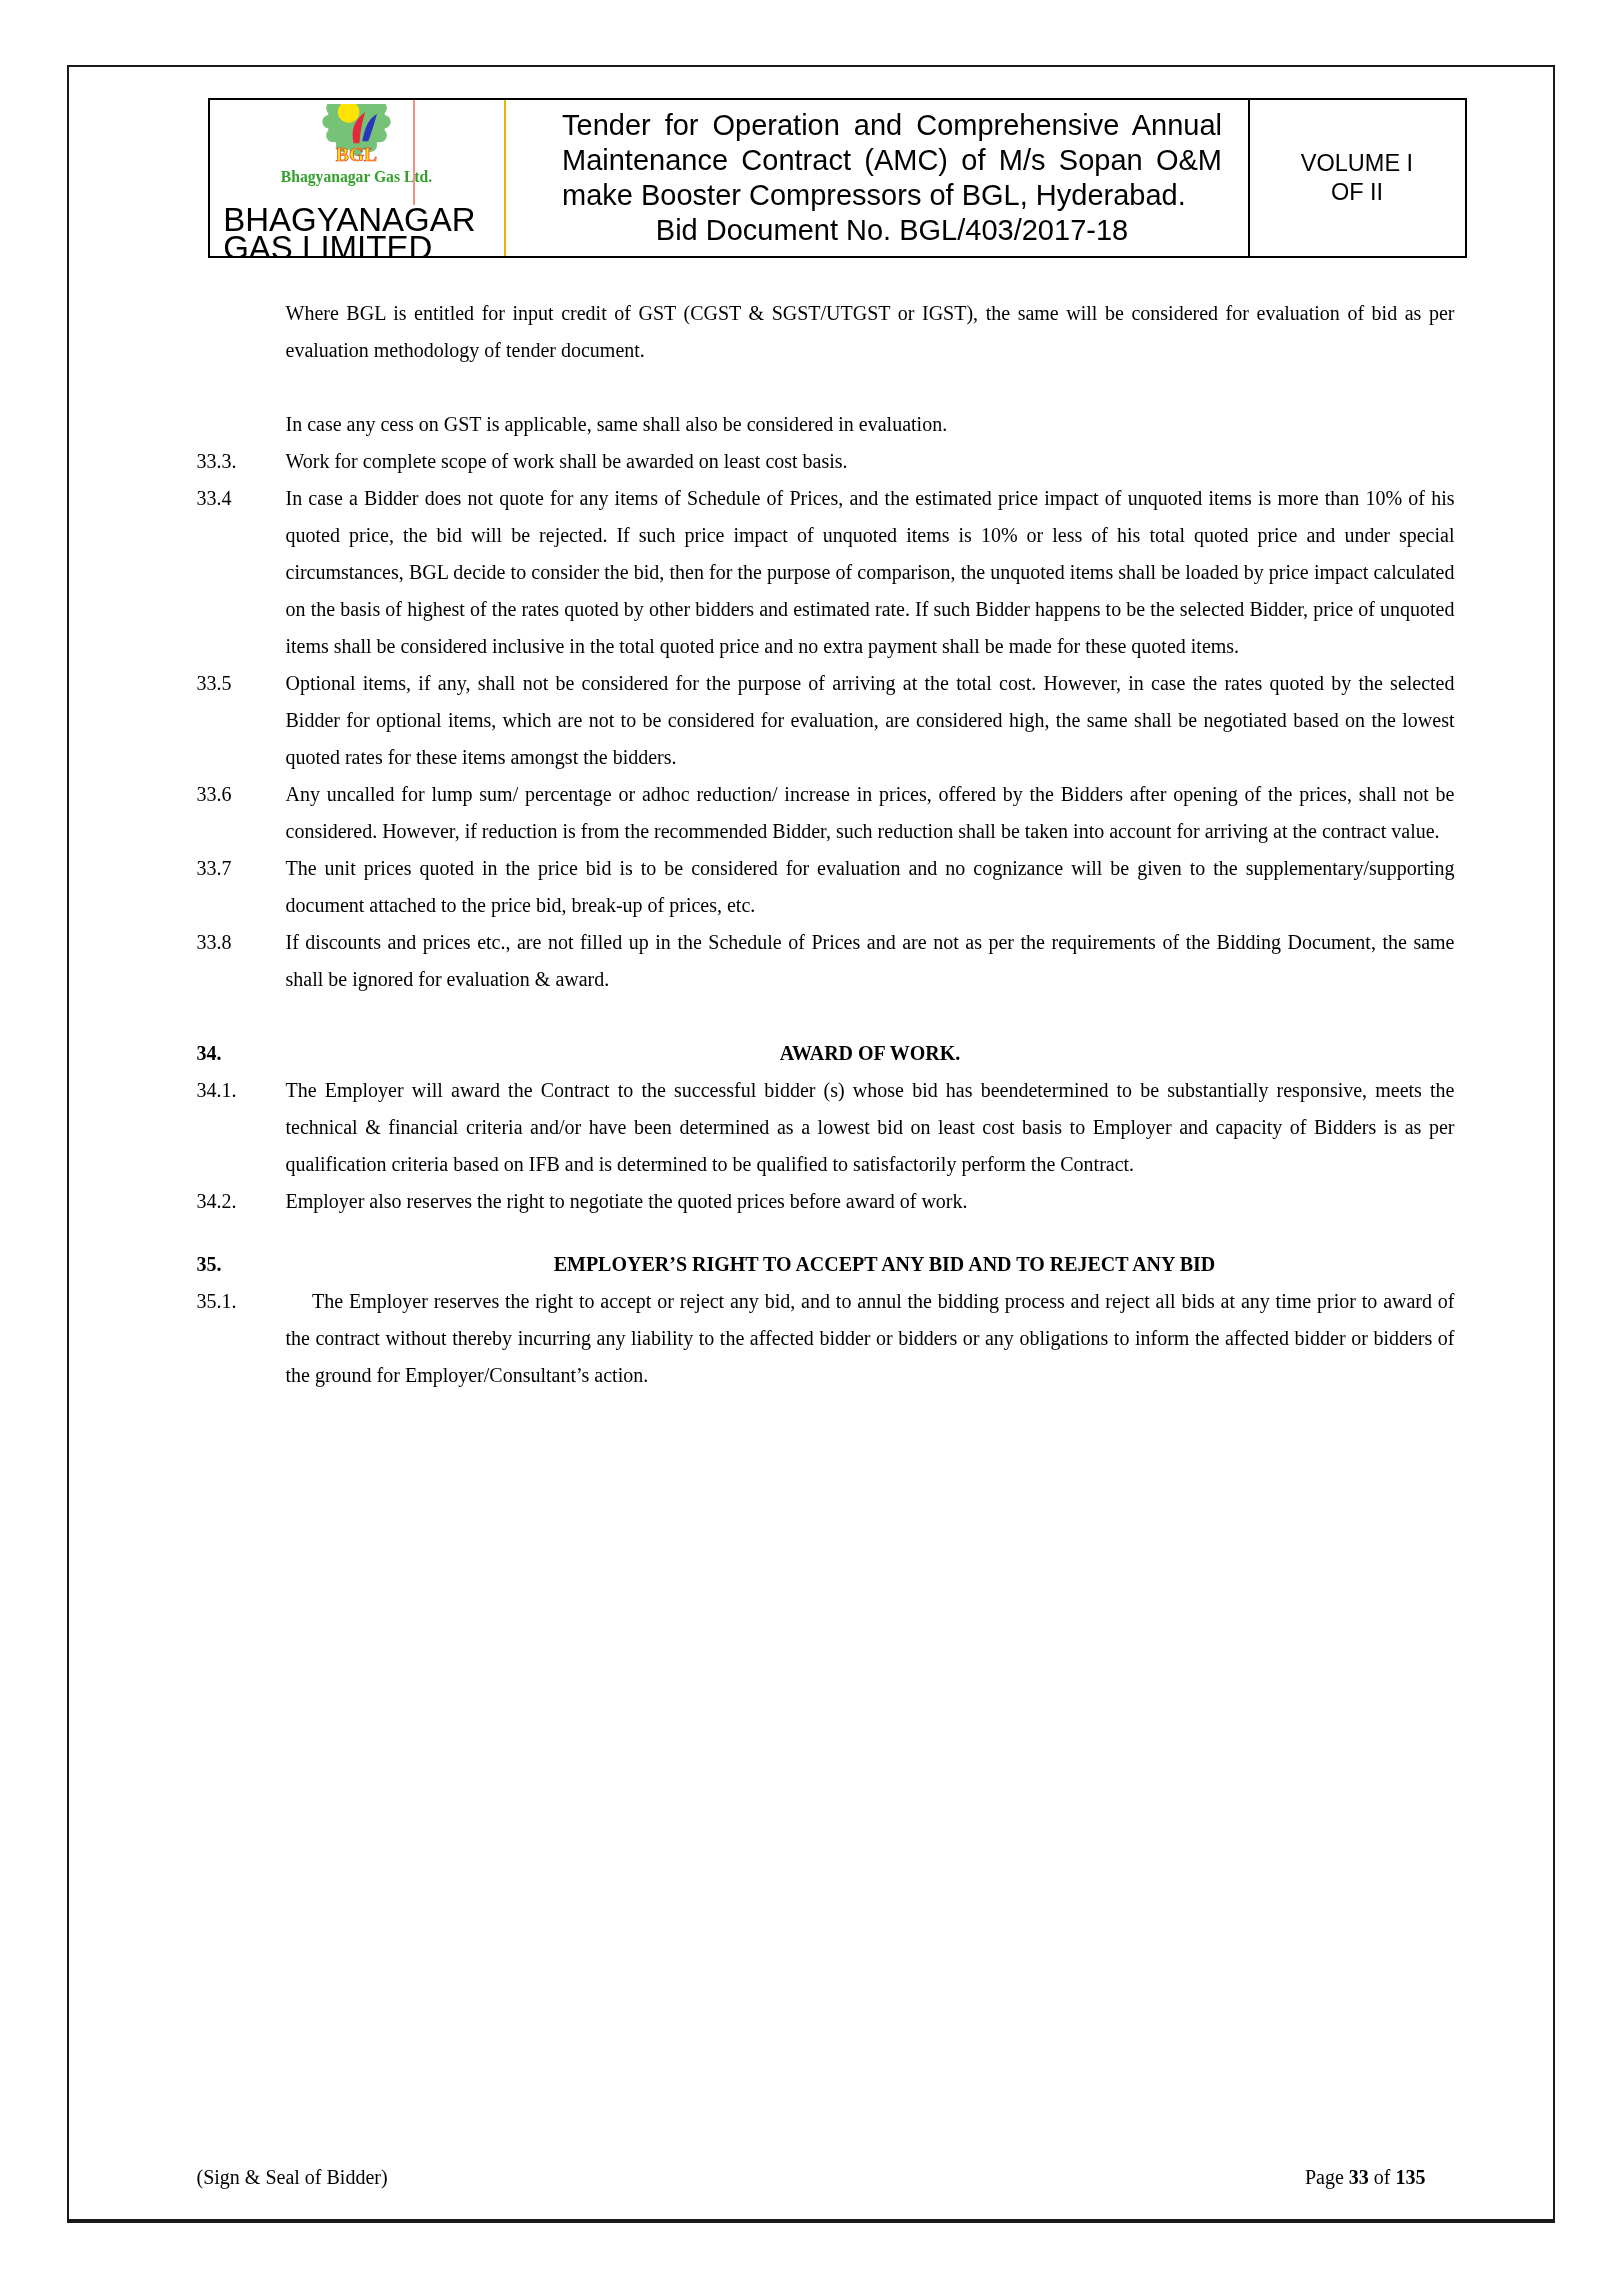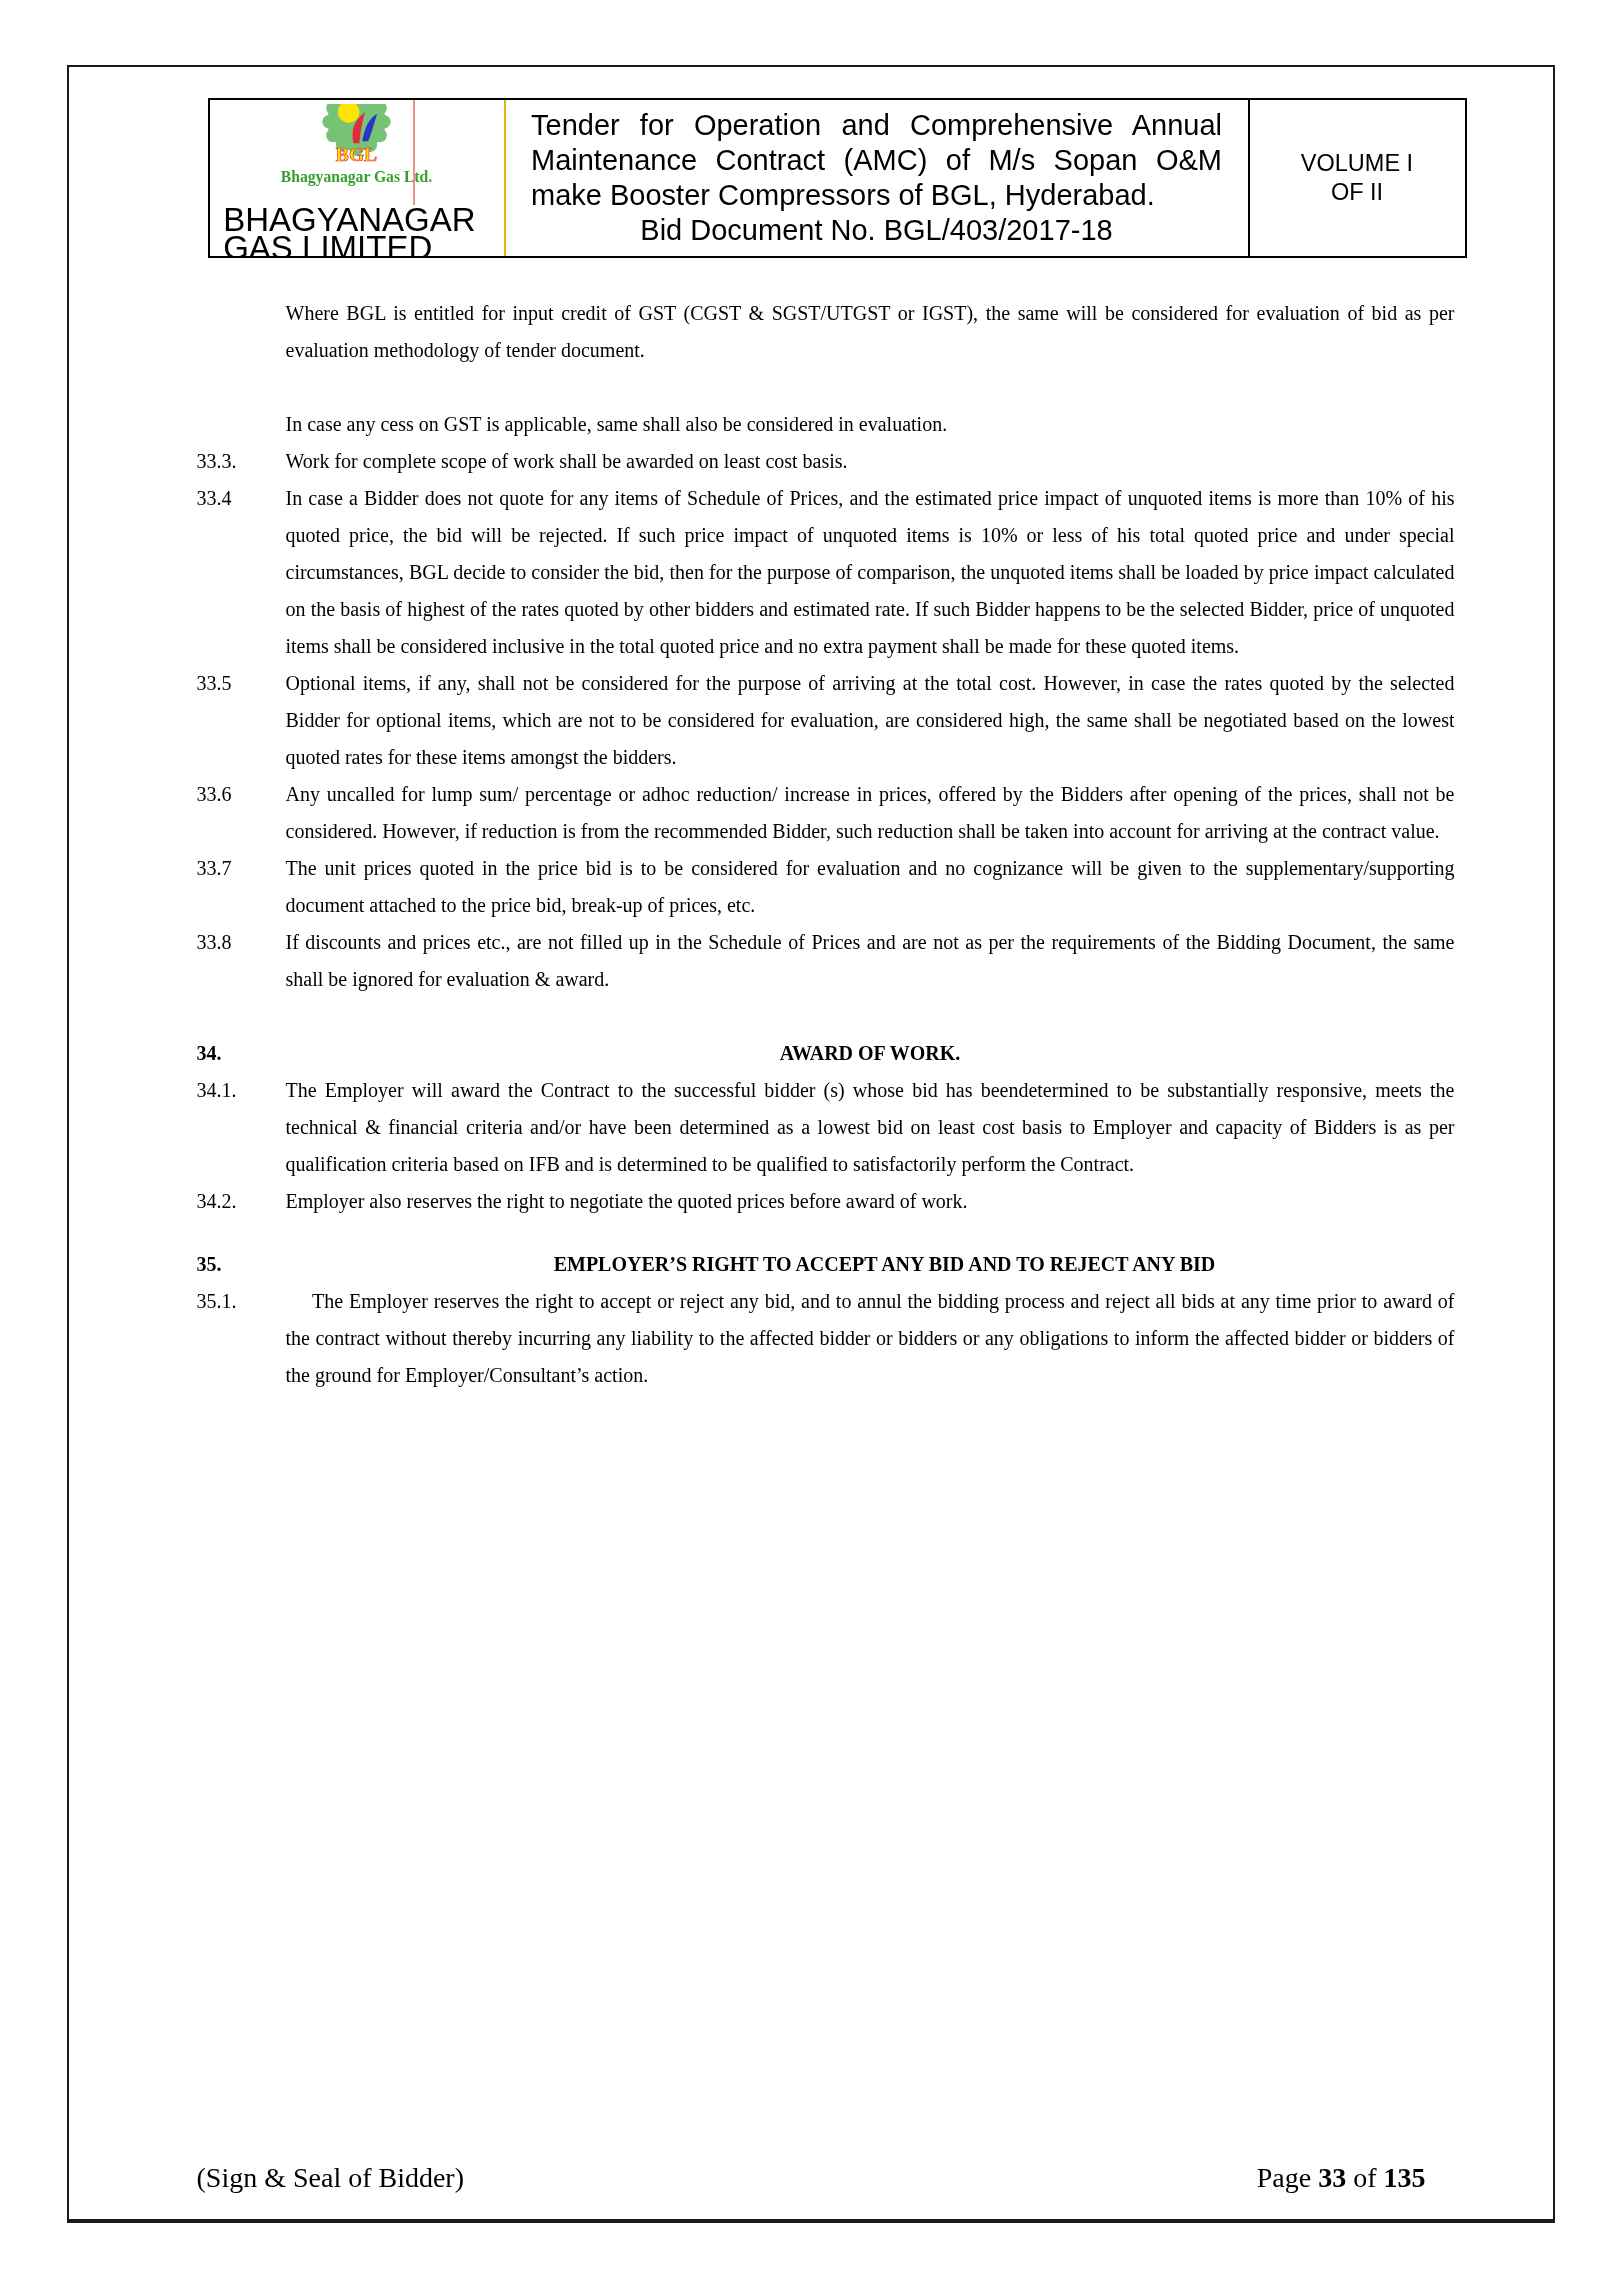--- a/index.html
+++ b/index.html
@@ -48,20 +48,21 @@
     width: 2px; height: 105px;
     background: #f0908a;
   }
   .cell-title {
     flex: 1;
     border-right: 2px solid #000;
     font-family: "Liberation Sans", sans-serif;
     font-size: 29px;
     line-height: 35px;
     padding: 7.8px 25.5px 0;
+    margin-left: 31px;
   }
   .title-text { text-align: justify; }
   .bid-doc { text-align: center; }
   .cell-volume {
     width: 215px;
     font-family: "Liberation Sans", sans-serif;
     font-size: 23.5px;
     line-height: 29px;
     display: flex;
     align-items: center;
@@ -79,21 +80,21 @@
   .mt-blank { margin-top: 37px; }
   .mt-small { margin-top: 25.5px; }
   .indent-sm { text-indent: 29px; }
   .indent-xs { text-indent: 26.5px; }
 
   
   .footer {
     margin-top: auto;
     display: flex;
     align-items: baseline;
-    font-size: 28px;
+    font-size: 20px;
     line-height: 37px;
   }
   .footer .page-num { margin-left: auto; margin-right: 29px; }
   .bold { font-weight: bold; }
 </style>
 </head>
 <body>
 
 <div class="page">
 

